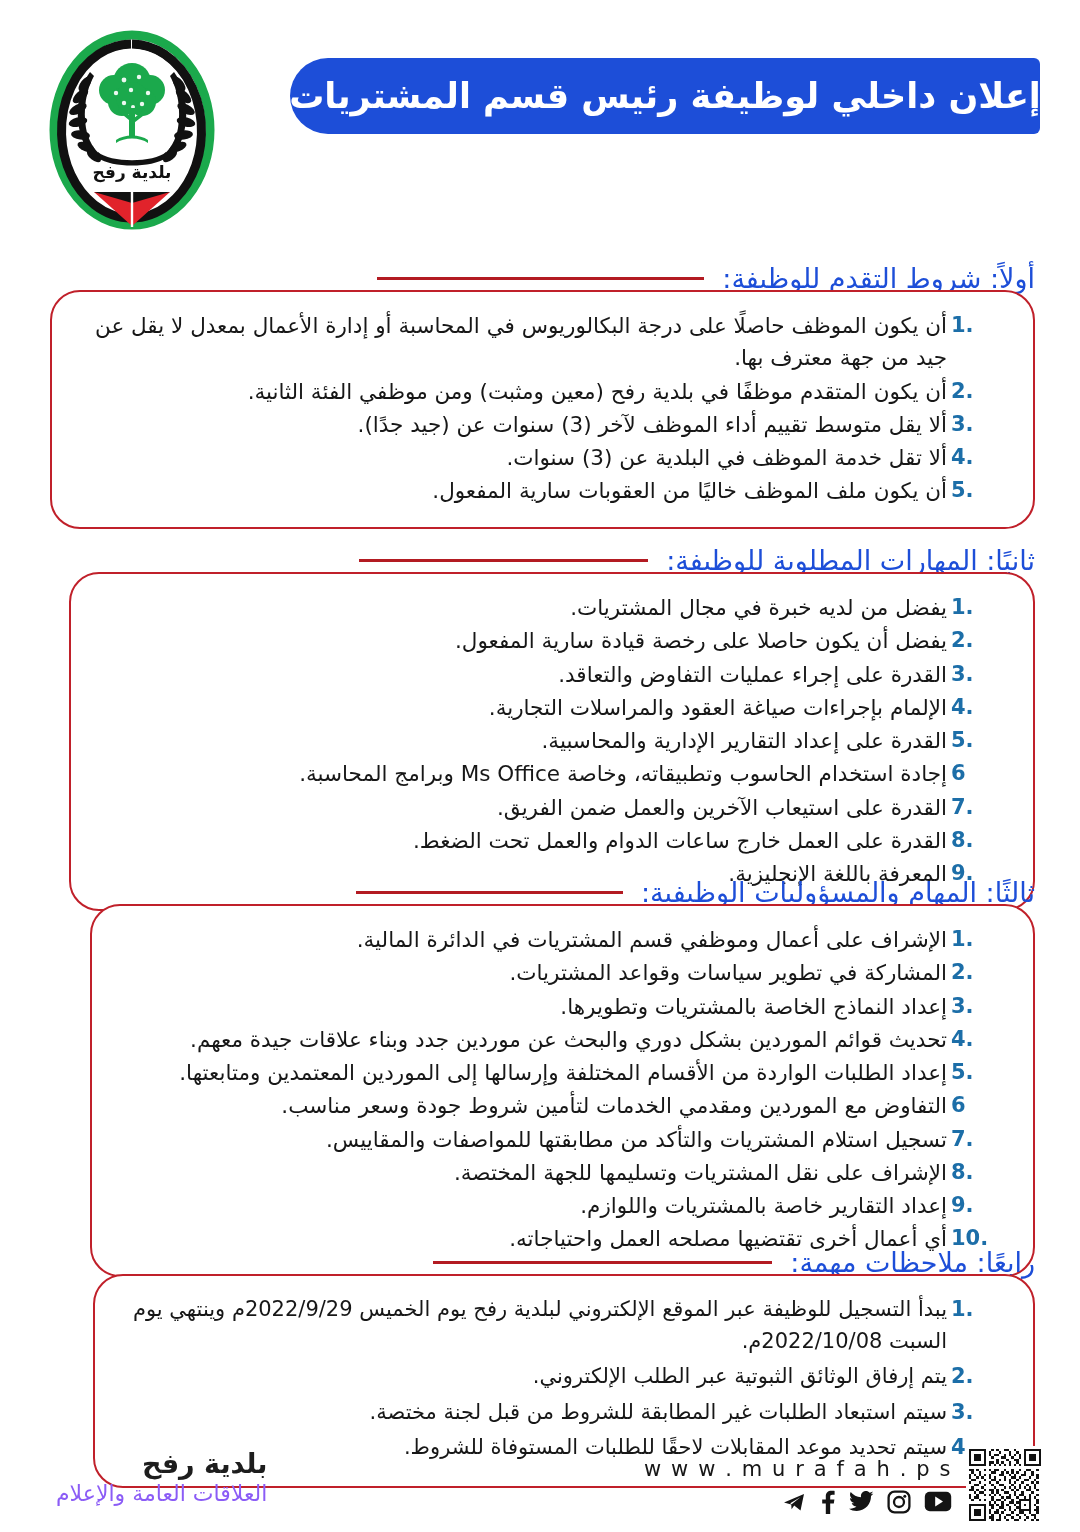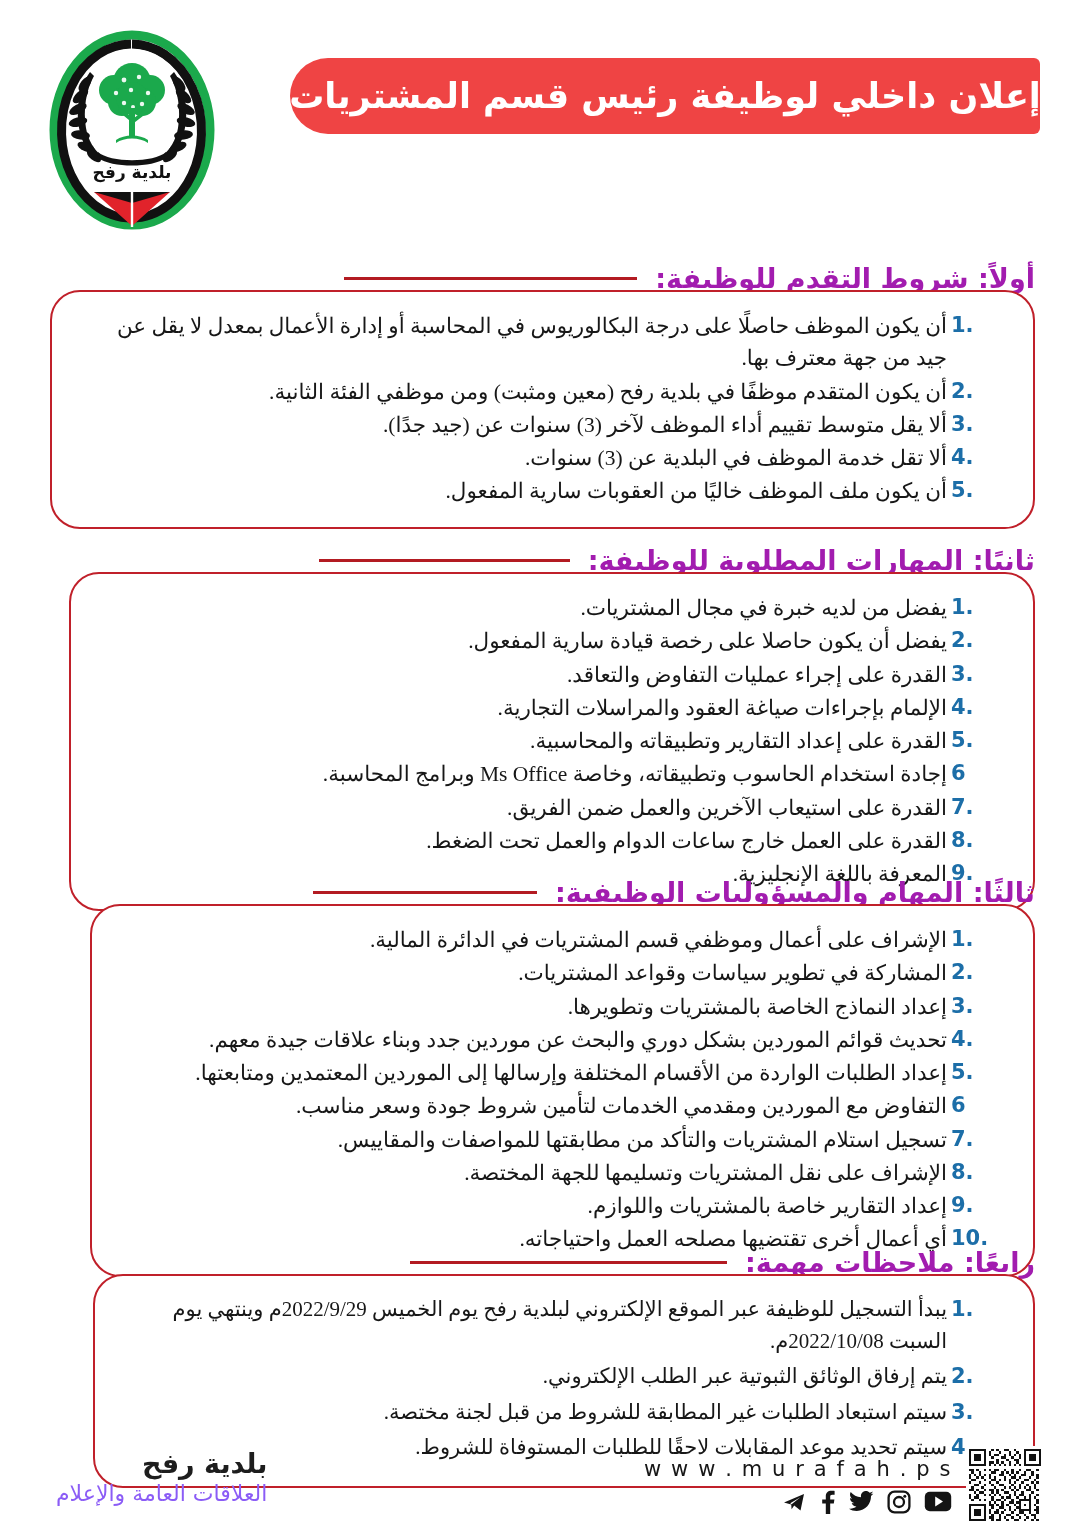--- a/index.html
+++ b/index.html
@@ -12,21 +12,21 @@
   }
 
   
   .header{ position:absolute; top:0; left:0; width:1080px; height:250px; }
 
   .logo-wrap{ position:absolute; top:30px; right:auto; left:32px; width:200px; height:200px; }
   .logo-wrap svg{ width:100%; height:100%; display:block; }
 
   .title-banner{
     position:absolute; top:58px; left:290px; width:750px; height:76px;
-    background:#ef4444;
+    background:#1d4ed8;
     border-radius:38px 6px 6px 38px;
     display:flex; align-items:center; justify-content:center;
   }
   .title-banner .t{
     color:#ffffff; font-size:35px; font-weight:bold; letter-spacing:0px;
     line-height:1; white-space:nowrap; direction:rtl;
   }
 
   .intro{
     position:absolute; top:155px; left:270px; width:775px;
@@ -35,21 +35,21 @@
   }
 
   
   .section{ position:absolute; left:50px; width:985px; }
 
   .sec-head{
     position:relative; height:40px; direction:rtl;
     display:flex; align-items:center; justify-content:flex-start;
   }
   .sec-head .label{
-    color:#a21caf; font-size:27px; font-weight:bold; white-space:nowrap;
+    color:#1d4ed8; font-size:27px; font-weight:normal; white-space:nowrap;
     line-height:1; padding-left:18px; order:1;
   }
   .sec-head .rule{
     flex:1 1 auto; height:3px; background:#B31B22; order:2; max-width:460px;
   }
   .sec-head .spacer{ flex:1 1 auto; order:3; }
 
   .sec-box{
     position:relative; border:2px solid #C0202A; border-radius:30px;
     background:#fff; padding:18px 34px 18px 34px; margin-top:-8px;
@@ -64,21 +64,21 @@
   ol.items li{
     position:relative; direction:rtl; text-align:right;
     font-size:21.5px; line-height:1.5; color:#171717;
     padding-right:52px; margin-bottom:2px;
   }
   ol.items li .num{
     position:absolute; right:8px; top:0;
     color:#1C6EA8; font-weight:bold; font-size:21px;
     width:40px; text-align:left; direction:ltr;
   }
-  ol.items li .txt{ display:block;font-family:Liberation Serif, serif; }
+  ol.items li .txt{ display:block; }
 
   
   #sec1{ top:258px; }
   #sec2{ top:540px;padding-left:19px; }
   #sec3{ top:872px;padding-left:40px; }
   #sec4{ top:1242px;padding-left:43px; }
 
   #sec1 .sec-head .rule{ max-width:400px; }
   #sec2 .sec-head .rule{ max-width:330px; }
   #sec3 .sec-head .rule{ max-width:300px; }
@@ -242,21 +242,21 @@
       <li>
           <span class="num">3.</span>
           <span class="txt">القدرة على إجراء عمليات التفاوض والتعاقد.</span>
         </li>
       <li>
           <span class="num">4.</span>
           <span class="txt">الإلمام بإجراءات صياغة العقود والمراسلات التجارية.</span>
         </li>
       <li>
           <span class="num">5.</span>
-          <span class="txt">القدرة على إعداد التقارير وتطبيقاته والمحاسبية.</span>
+          <span class="txt">القدرة على إعداد التقارير الإدارية والمحاسبية.</span>
         </li>
       <li>
           <span class="num">6</span>
           <span class="txt">إجادة استخدام الحاسوب وتطبيقاته، وخاصة Ms Office وبرامج المحاسبة.</span>
         </li>
       <li>
           <span class="num">7.</span>
           <span class="txt">القدرة على استيعاب الآخرين والعمل ضمن الفريق.</span>
         </li>
       <li>

